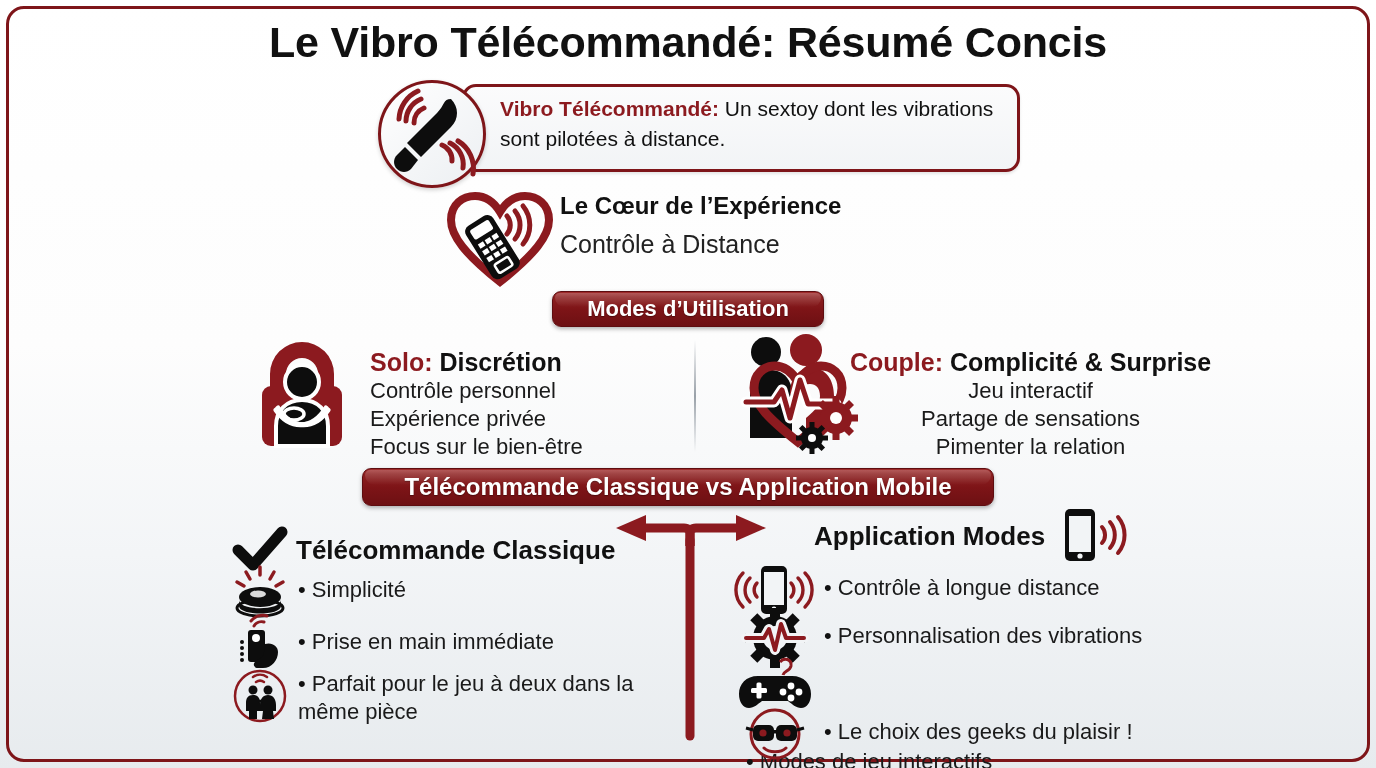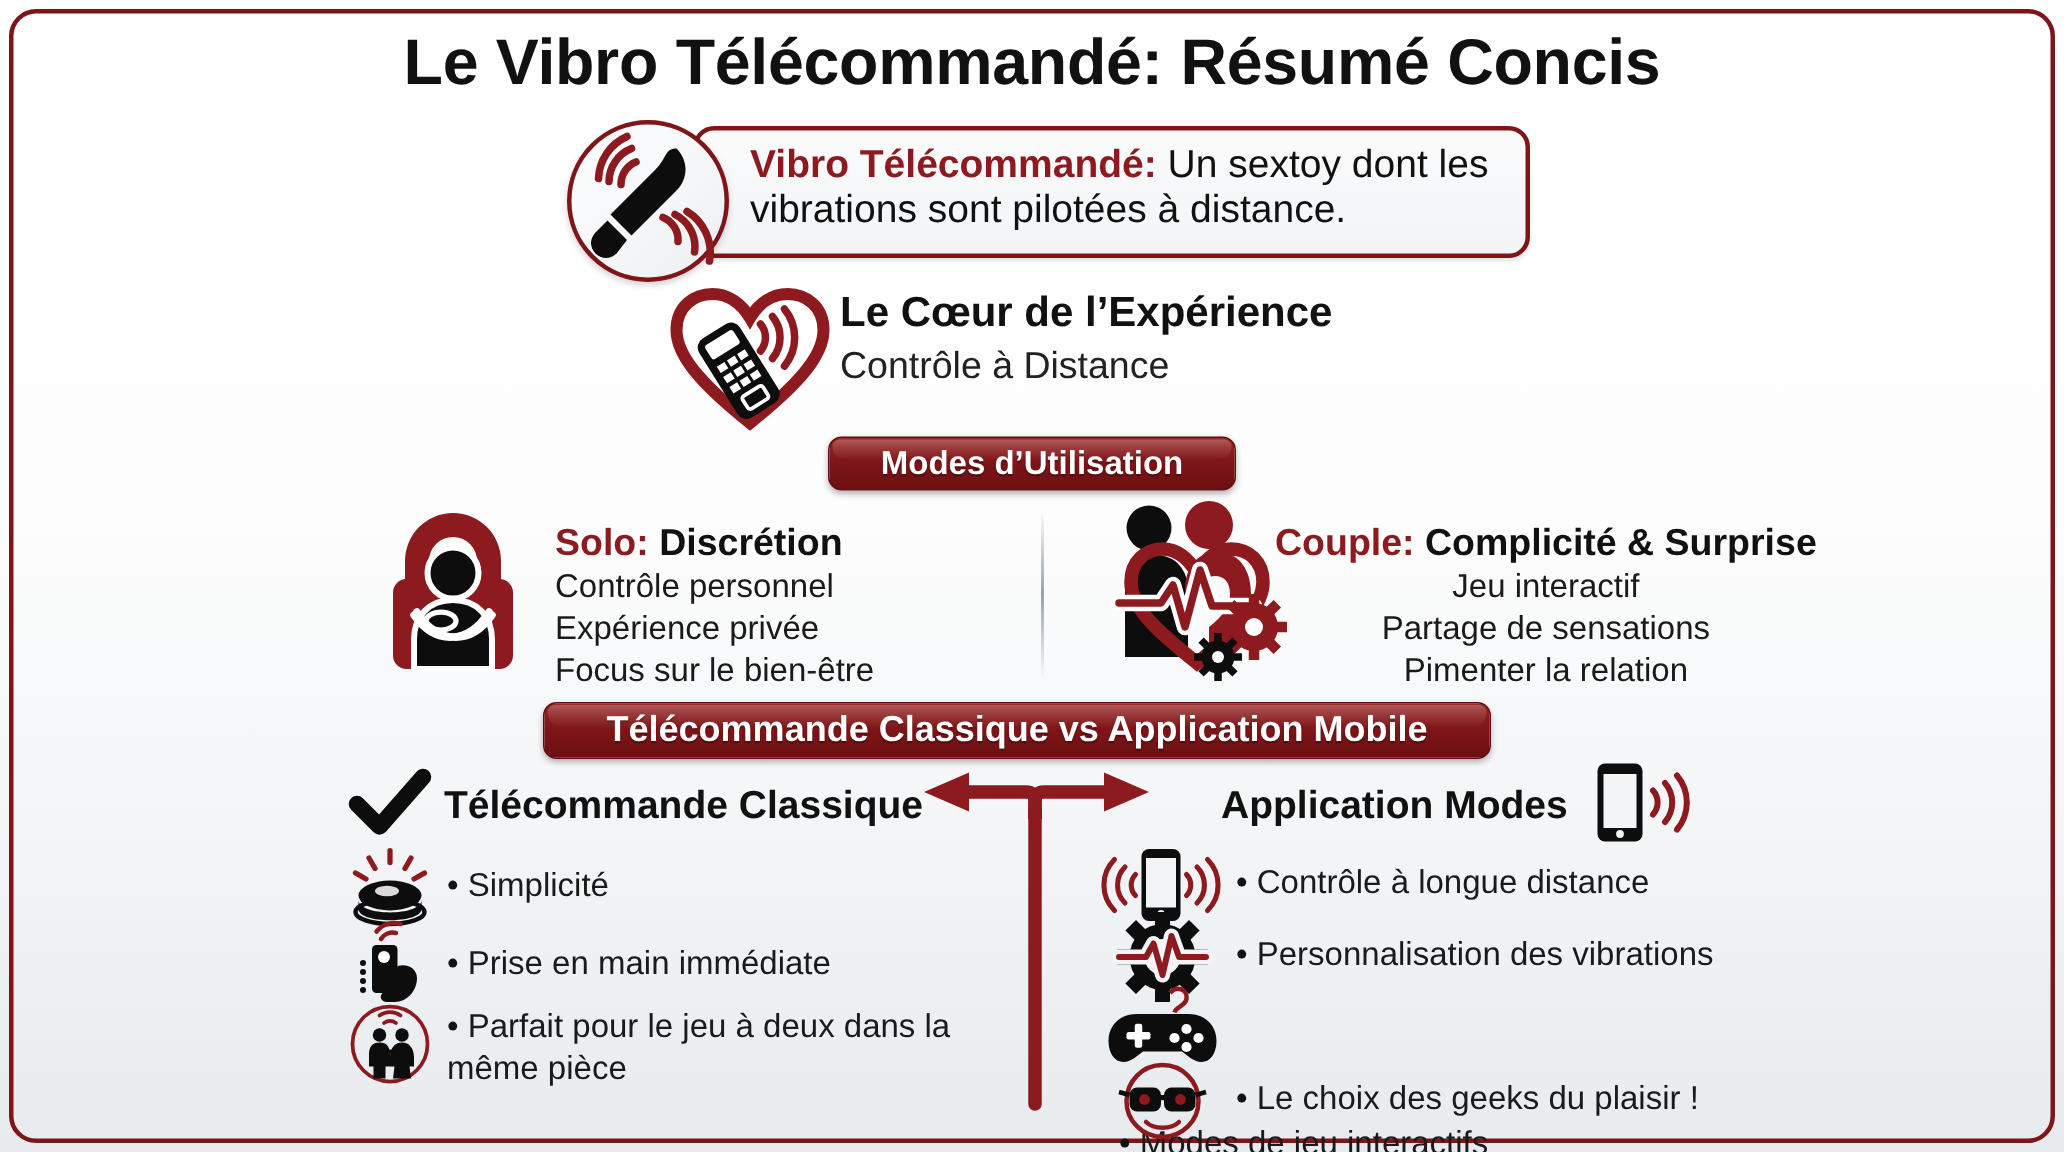--- a/index.html
+++ b/index.html
@@ -24,33 +24,33 @@
   
   .def-wrap{position:absolute;left:378px;top:80px;width:650px;height:102px;}
   .def-box{
     position:absolute;left:84px;top:4px;width:558px;height:88px;
     border:3px solid #7e1519;border-radius:14px;box-sizing:border-box;
     background:linear-gradient(to bottom,#fbfbfc,#f2f4f6);
     box-shadow:0 2px 3px rgba(0,0,0,.10);
   }
   .def-text{
     position:absolute;left:122px;top:14px;width:520px;
-    font-size:26px;line-height:30px;color:#111;
+    font-size:21px;line-height:30px;color:#111;
   }
   .def-term{color:#8c1a1f;font-weight:bold;}
   .def-circle{
     position:absolute;left:0;top:0;width:108px;height:108px;border-radius:50%;
     background:linear-gradient(140deg,#ffffff,#eceff2);
     border:3px solid #7e1519;box-sizing:border-box;
     box-shadow:0 2px 4px rgba(0,0,0,.18);
   }
   
   .heart-row{position:absolute;left:440px;top:190px;width:520px;height:96px;}
   .heart-icon{position:absolute;left:5px;top:0;width:110px;height:96px;}
-  .heart-title{position:absolute;left:120px;top:2px;font-size:28px;font-weight:bold;color:#111;}
+  .heart-title{position:absolute;left:120px;top:2px;font-size:24px;font-weight:bold;color:#111;}
   .heart-sub{position:absolute;left:120px;top:40px;font-size:25px;color:#222;}
   
   .banner{
     position:absolute;border-radius:9px;box-sizing:border-box;
     background:linear-gradient(to bottom,#a02b2b 0%,#8d2020 14%,#7d1417 52%,#6d1013 100%);
     border:1px solid #5e0d10;color:#fff;font-weight:bold;
     display:flex;align-items:center;justify-content:center;
     box-shadow:0 2px 4px rgba(0,0,0,.30);
     text-shadow:0 1px 1px rgba(0,0,0,.35);
   }
@@ -74,21 +74,21 @@
   #mode-couple .mode-body{left:110px;text-align:center;}
   .mode-head{font-size:25px;font-weight:bold;color:#111;white-space:nowrap;margin-top:12px;}
   .mode-head .kw{color:#8c1a1f;}
   .mode-li{font-size:22px;line-height:28px;color:#1a1a1a;white-space:nowrap;}
   
   .compare{position:absolute;left:0;top:510px;width:1376px;height:250px;}
   .col{position:absolute;top:0;}
   #col-remote{left:232px;width:420px;}
   #col-app{left:736px;width:460px;}
   .col-head{position:absolute;top:4px;height:44px;display:flex;align-items:center;}
-  #col-remote .col-head{left:0;}
+  #col-remote .col-head{left:0;margin-top:14px;}
   #col-app .col-head{left:0;}
   .col-head-text{font-size:26px;font-weight:bold;color:#111;white-space:nowrap;}
   .feat{position:absolute;display:flex;align-items:flex-start;}
   .feat-ico{width:56px;height:56px;flex:0 0 56px;position:relative;}
   .feat-text{font-size:22px;line-height:28px;color:#1a1a1a;padding-left:10px;padding-top:12px;}
   .feat-text.two{padding-top:2px;}
   .bullet{font-size:22px;color:#111;}
   
   .arrow-box{position:absolute;left:612px;top:512px;width:160px;height:236px;}
   svg{display:block;overflow:visible;}

